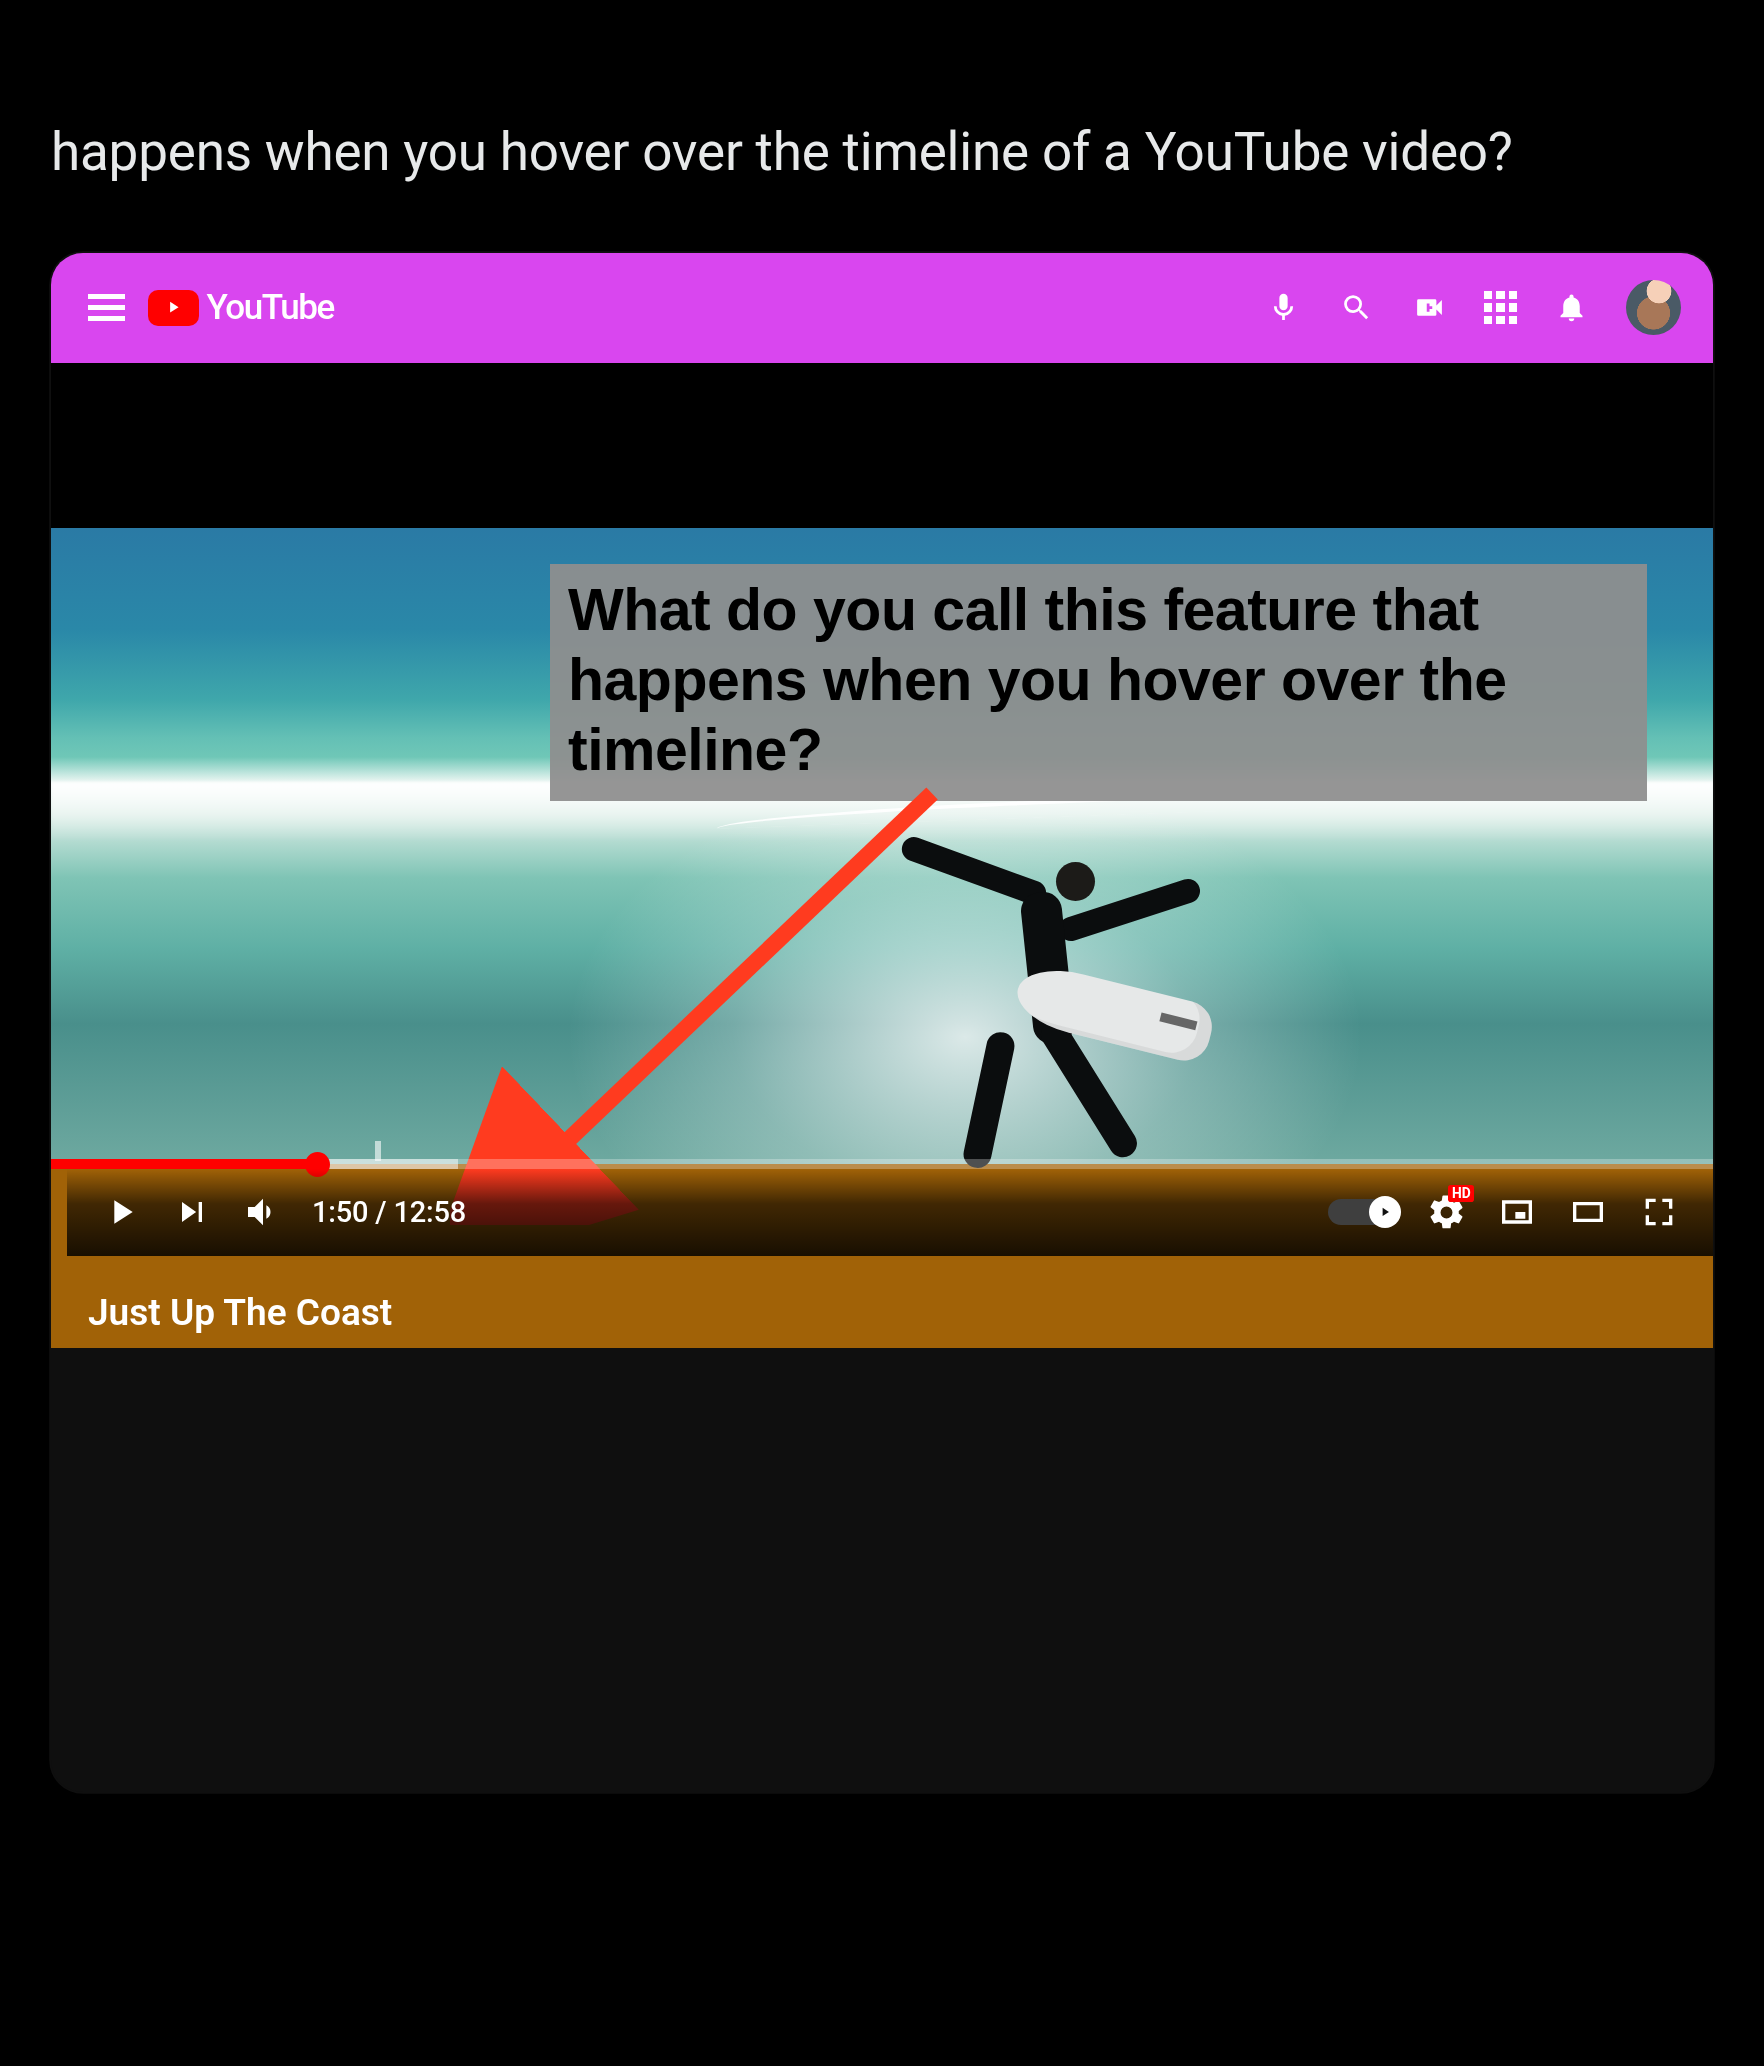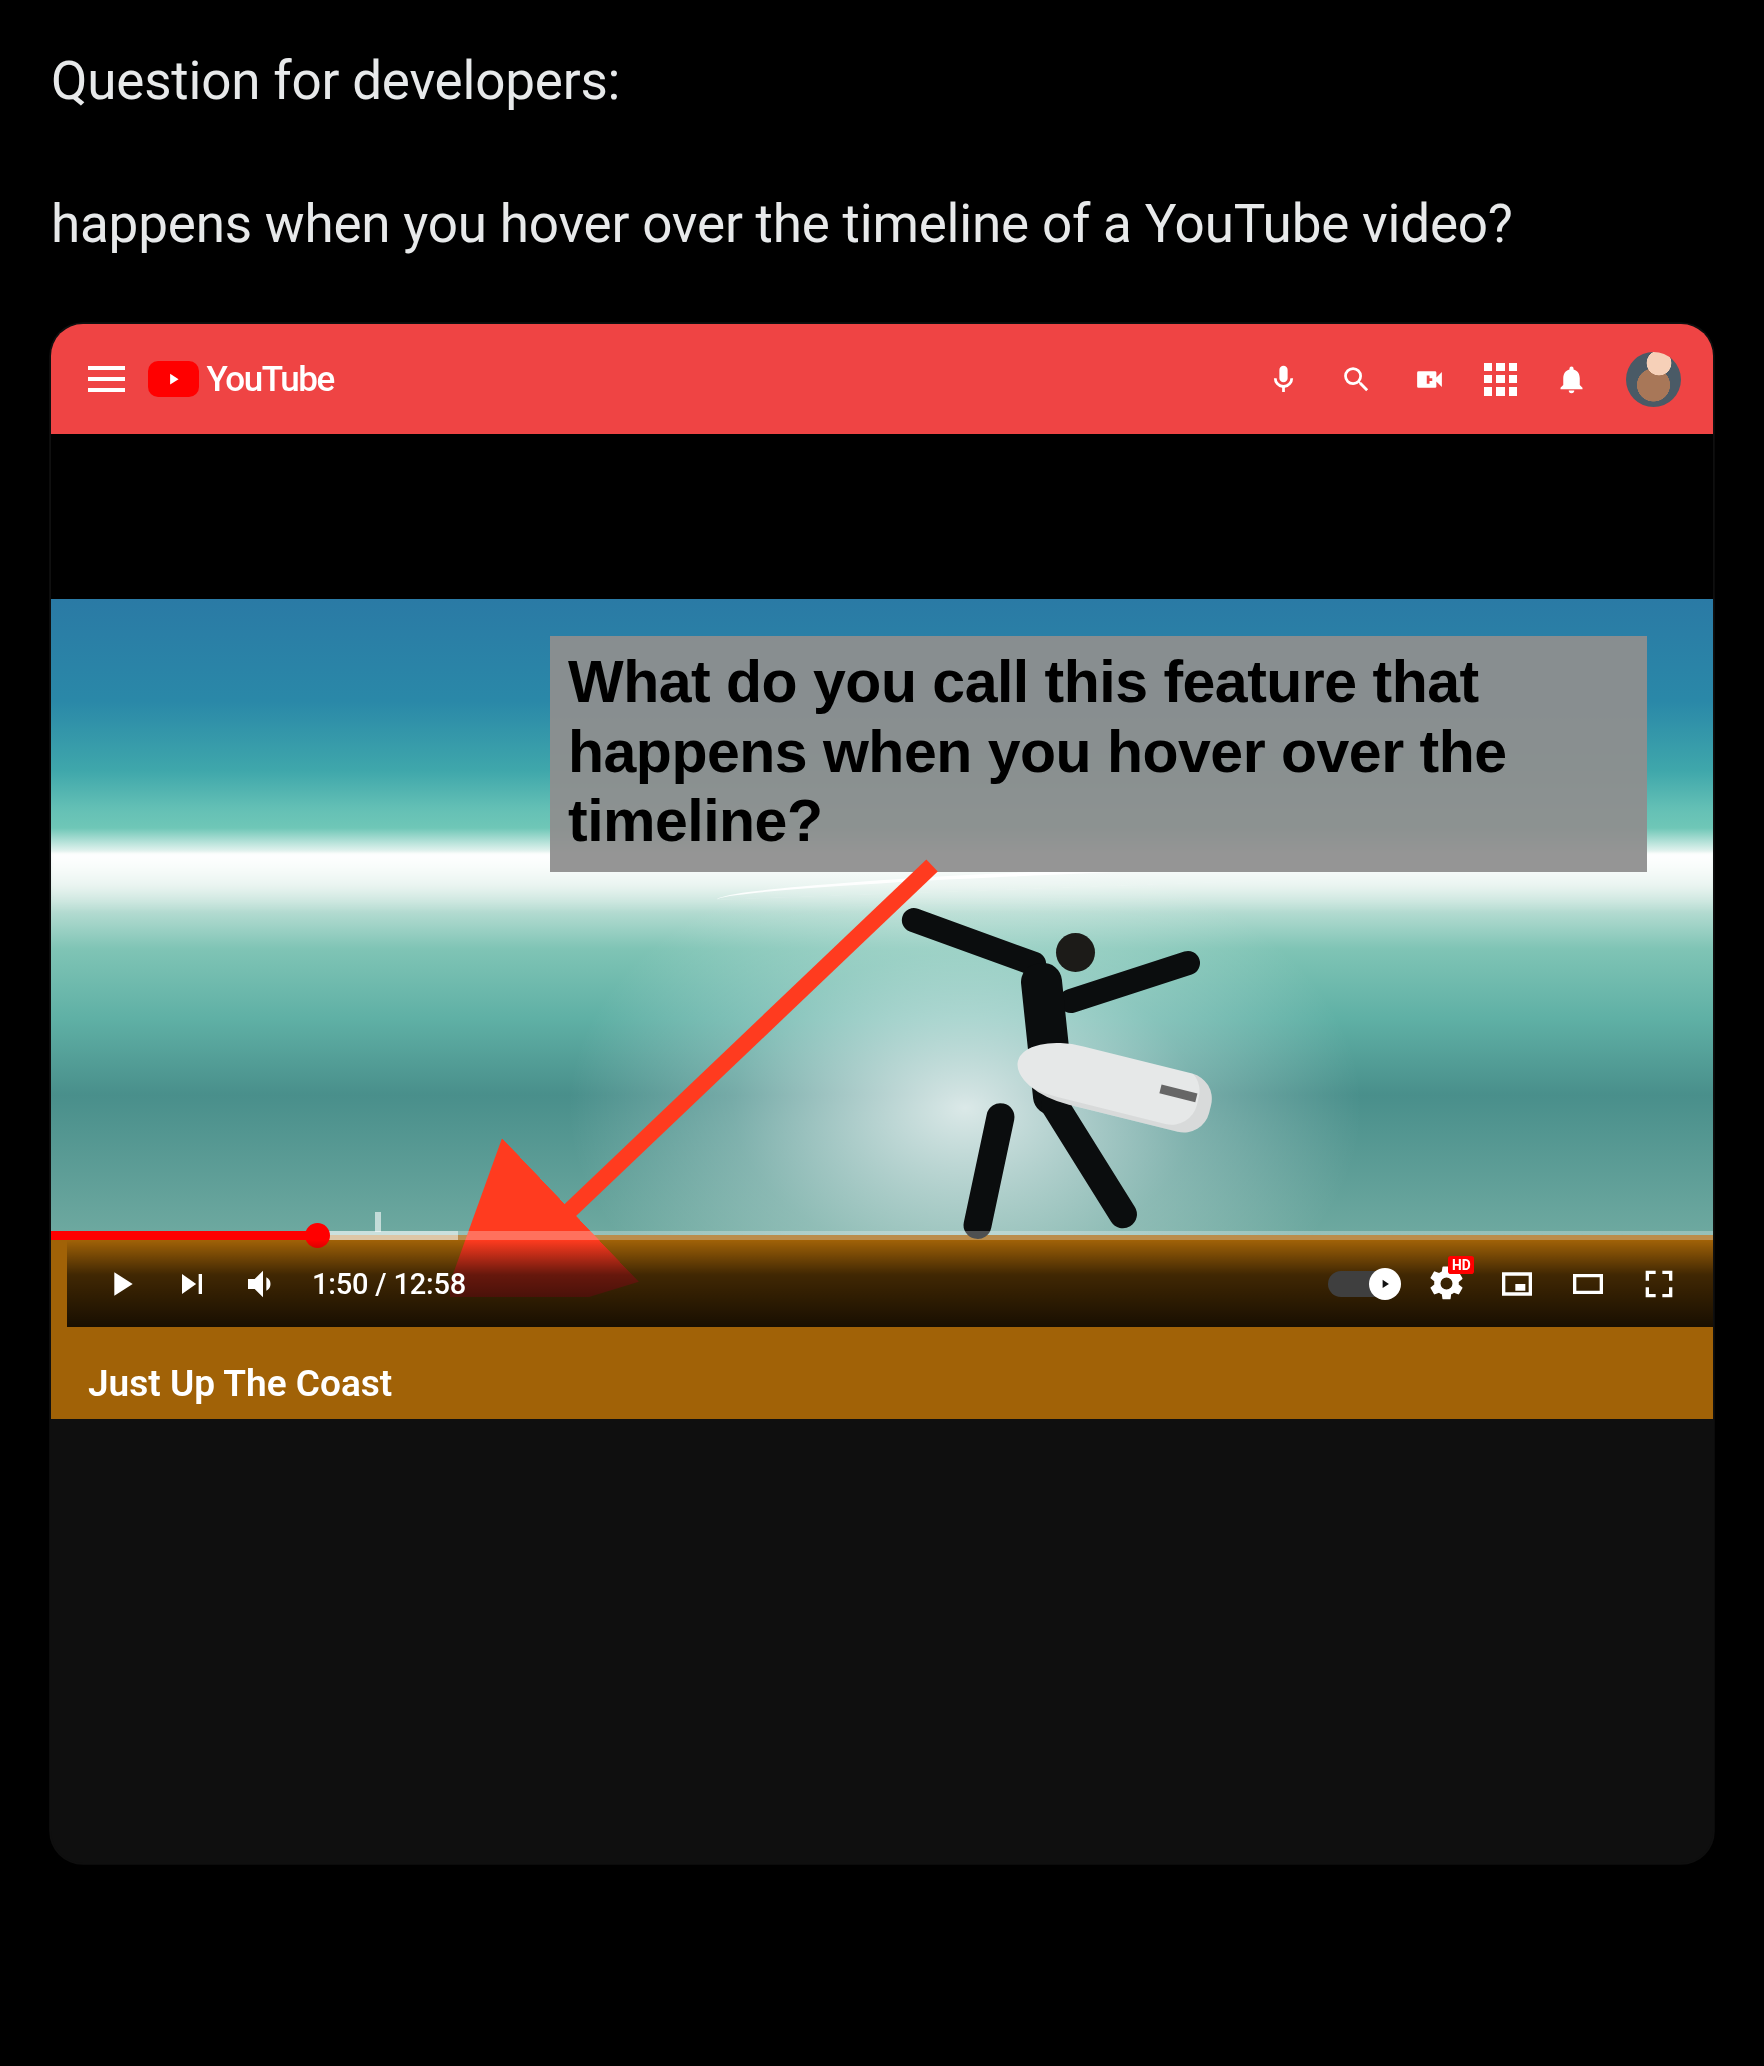--- a/index.html
+++ b/index.html
@@ -18,21 +18,21 @@
     position: relative;
     height: 1539px;
   }
 
   
   .yt-header {
     display: flex;
     align-items: center;
     height: 110px;
     padding: 0 32px 0 37px;
-    background: #ef4444;
+    background: #d946ef;
   }
   .yt-left { display: flex; align-items: center; gap: 23px; }
   .hamburger { width: 37px; height: 37px; display: flex; flex-direction: column; justify-content: center; gap: 6.4px; }
   .hamburger span { display: block; height: 4.6px; background: #fff; }
   .yt-logo-wrap { display: flex; align-items: center; gap: 4.6px; }
   .yt-badge { width: 51px; height: 36px; background: #ff0000; border-radius: 10px; display: flex; align-items: center; justify-content: center; }
   .yt-badge svg { width: 18.4px; height: 18.4px; }
   .yt-word { font-size: 35px; color: #fff; letter-spacing: -1.4px; font-weight: 500; margin-left: 2.8px; }
 
   .yt-actions { margin-left: auto; display: flex; align-items: center; gap: 36px; }
@@ -119,21 +119,20 @@
 
   
   .video-title { position:absolute; left: 37px; right: 37px; bottom: 13.8px; color:#fff; font-size: 37px; font-weight: 600; }
 
 </style>
 </head>
 <body>
 
 <div class="post">
   <div class="post-text">
-    <div>Question for developers:</div>
     <div class="spacer"></div>
     <div>happens when you hover over the timeline of a YouTube video?</div>
   </div>
 </div>
 
 <div class="card">
 
   <div class="yt-header">
     <div class="yt-left">
       <div class="hamburger">

